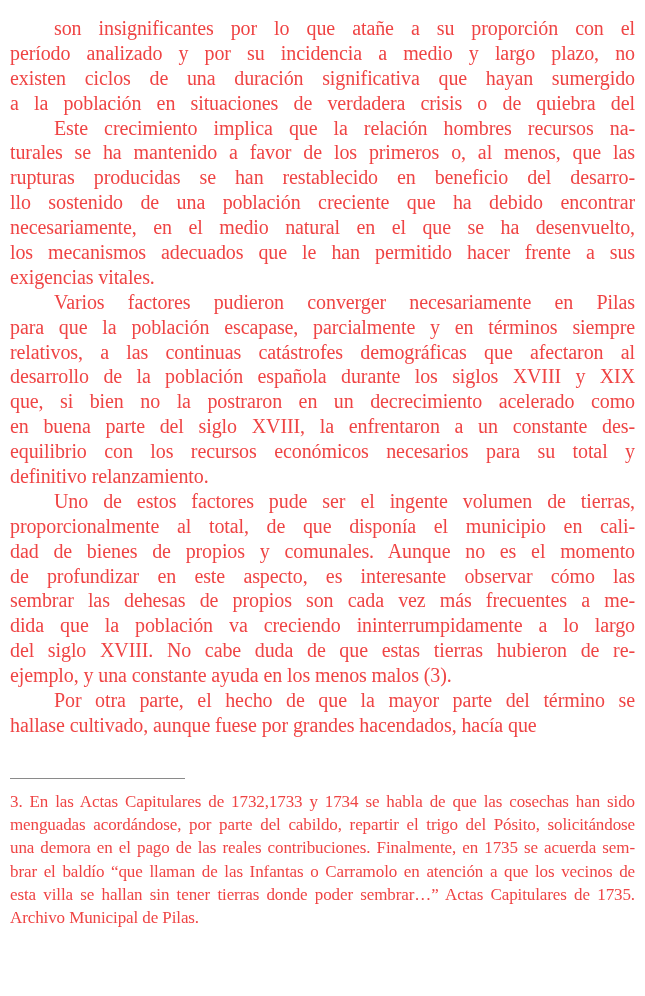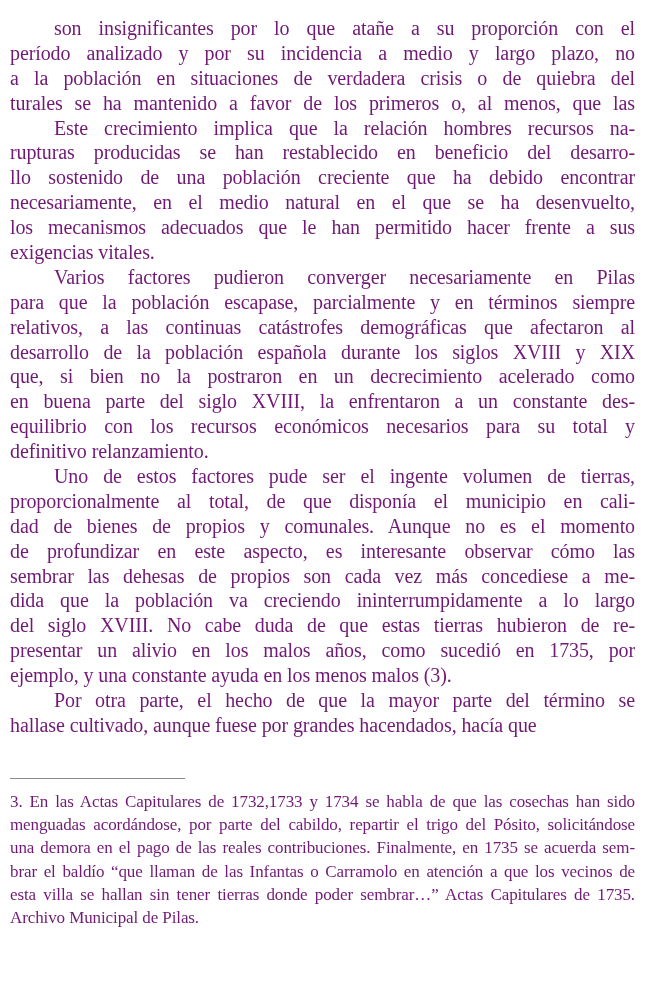--- a/index.html
+++ b/index.html
@@ -12,21 +12,21 @@
     background: #ffffff;
     overflow: hidden;
     font-family: "Liberation Serif", "DejaVu Serif", serif;
   }
   .page {
     box-sizing: border-box;
     width: 645px;
     height: 996px;
     padding: 16px 0 0 10px;
     background: #ffffff;
-    color: #701a75;
+    color: #ef4444;
   }
   .text-block {
     width: 625px;
   }
   .para {
     margin: 0;
   }
   .line {
     font-size: 20px;
     line-height: 24.9px;
@@ -57,25 +57,26 @@
   }
 </style>
 </head>
 <body>
 
 <div class="page">
   <div class="text-block">
       <div class="para">
         <div class="line first">son insignificantes por lo que atañe a su proporción con el</div>
         <div class="line">período analizado y por su incidencia a medio y largo plazo, no</div>
+        <div class="line">existen ciclos de una duración significativa que hayan sumergido</div>
         <div class="line">a la población en situaciones de verdadera crisis o de quiebra del</div>
       </div>
       <div class="para">
+        <div class="line first">Este crecimiento implica que la relación hombres recursos na-</div>
         <div class="line">turales se ha mantenido a favor de los primeros o, al menos, que las</div>
-        <div class="line first">Este crecimiento implica que la relación hombres recursos na-</div>
         <div class="line">rupturas producidas se han restablecido en beneficio del desarro-</div>
         <div class="line">llo sostenido de una población creciente que ha debido encontrar</div>
         <div class="line">necesariamente, en el medio natural en el que se ha desenvuelto,</div>
         <div class="line">los mecanismos adecuados que le han permitido hacer frente a sus</div>
         <div class="line last">exigencias vitales.</div>
       </div>
       <div class="para">
         <div class="line first">Varios factores pudieron converger necesariamente en Pilas</div>
         <div class="line">para que la población escapase, parcialmente y en términos siempre</div>
         <div class="line">relativos, a las continuas catástrofes demográficas que afectaron al</div>
@@ -83,24 +84,23 @@
         <div class="line">que, si bien no la postraron en un decrecimiento acelerado como</div>
         <div class="line">en buena parte del siglo XVIII, la enfrentaron a un constante des-</div>
         <div class="line">equilibrio con los recursos económicos necesarios para su total y</div>
         <div class="line last">definitivo relanzamiento.</div>
       </div>
       <div class="para">
         <div class="line first">Uno de estos factores pude ser el ingente volumen de tierras,</div>
         <div class="line">proporcionalmente al total, de que disponía el municipio en cali-</div>
         <div class="line">dad de bienes de propios y comunales. Aunque no es el momento</div>
         <div class="line">de profundizar en este aspecto, es interesante observar cómo las</div>
-        <div class="line">sembrar las dehesas de propios son cada vez más concediese a me-</div>
+        <div class="line">sembrar las dehesas de propios son cada vez más frecuentes a me-</div>
         <div class="line">dida que la población va creciendo ininterrumpidamente a lo largo</div>
         <div class="line">del siglo XVIII. No cabe duda de que estas tierras hubieron de re-</div>
-        <div class="line">presentar un alivio en los malos años, como sucedió en 1735, por</div>
         <div class="line last">ejemplo, y una constante ayuda en los menos malos (3).</div>
       </div>
       <div class="para">
         <div class="line first">Por otra parte, el hecho de que la mayor parte del término se</div>
         <div class="line last">hallase cultivado, aunque fuese por grandes hacendados, hacía que</div>
       </div>
     </div>
   <hr class="footnote-sep">
   <div class="text-block footnote">
       <div class="para">

